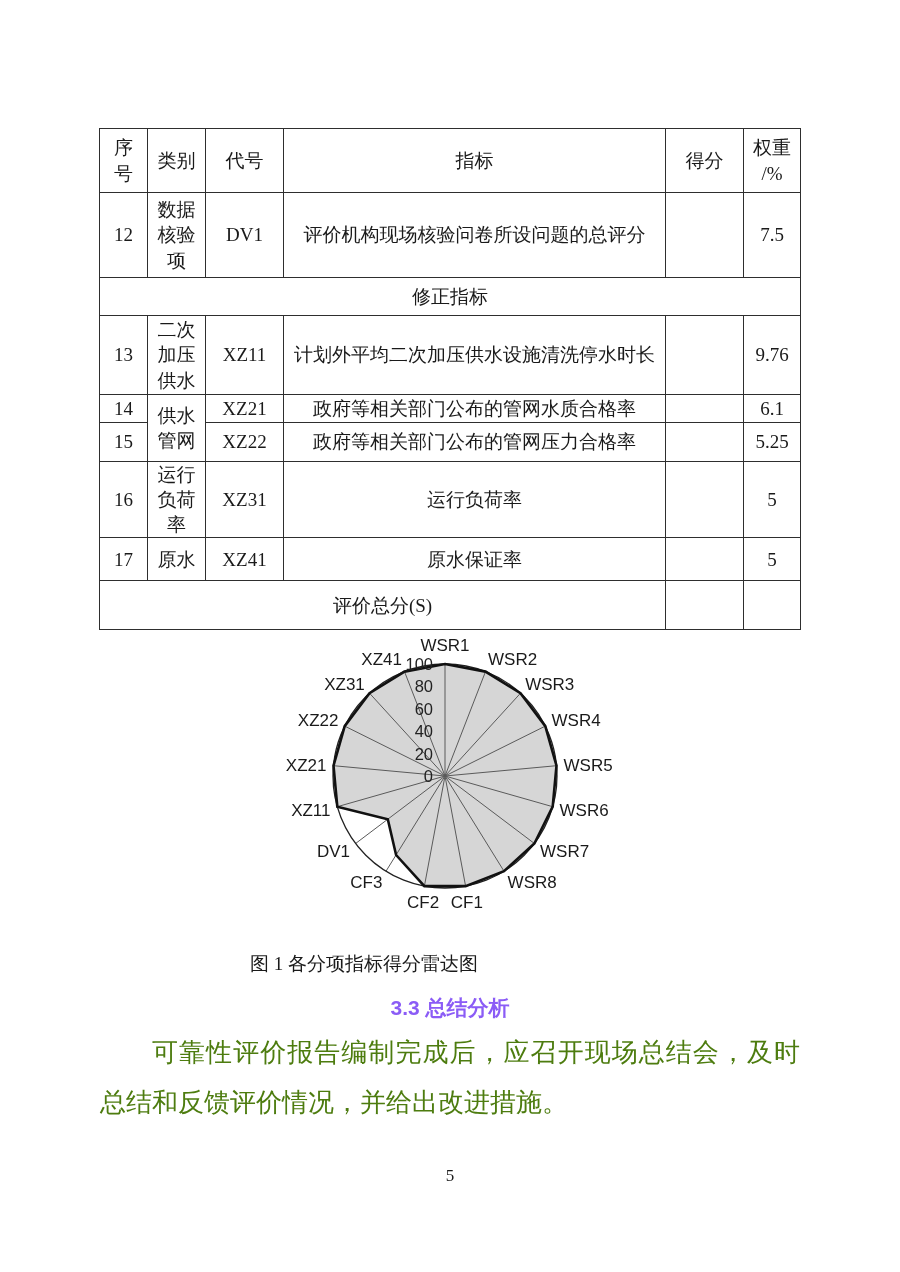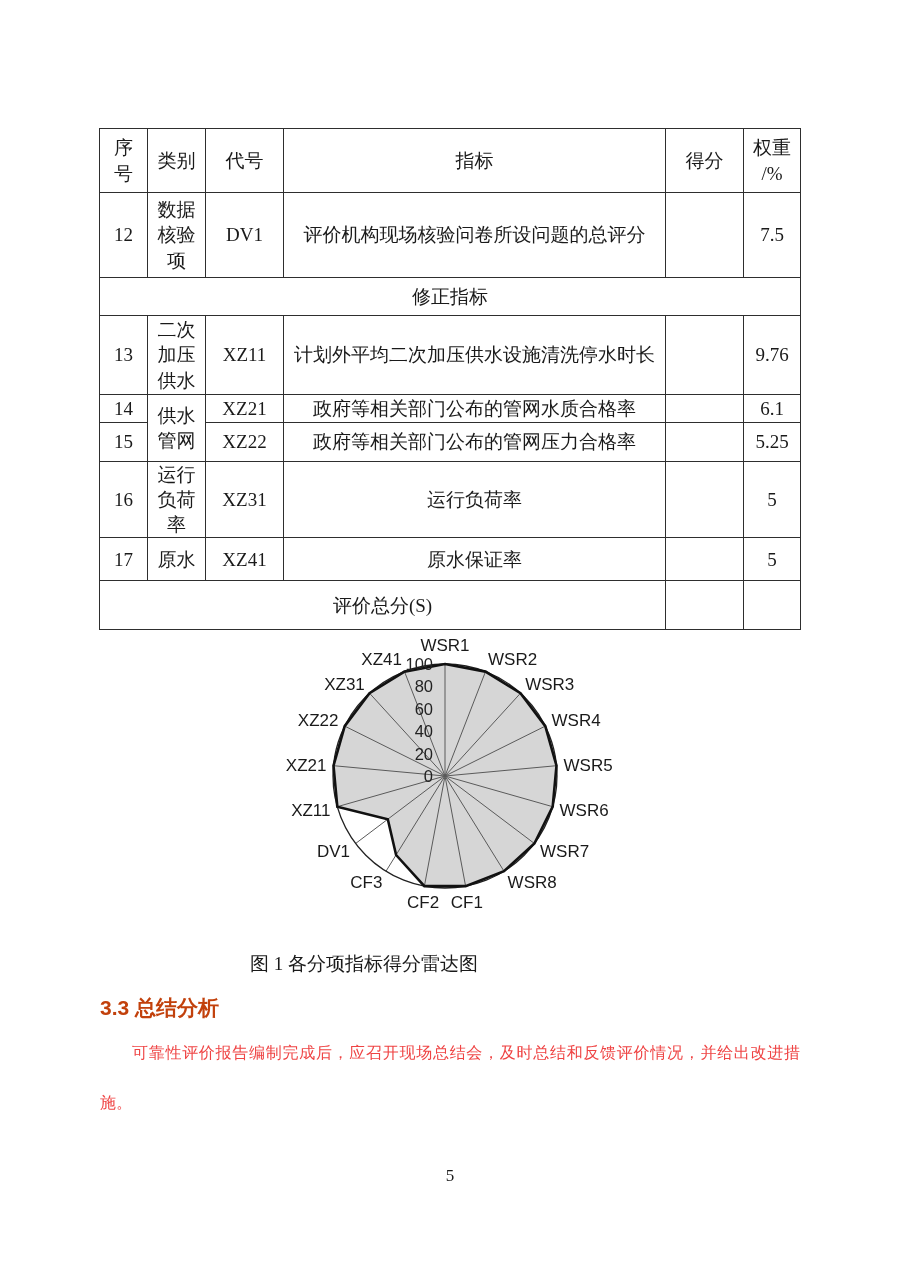--- a/index.html
+++ b/index.html
@@ -27,26 +27,27 @@
   svg.radar text.tick{ font:16.5px "Liberation Sans", sans-serif; fill:#222222; }
   svg.radar text.axl{ font:17px "Liberation Sans", sans-serif; fill:#1a1a1a; }
   
   .caption{
     position:absolute; left:0; top:951px; width:728px; text-align:center;
     font-size:19px; color:#1a1a1a;
   }
   .heading{
     position:absolute; left:100px; top:994px; width:700px;
     font-family:"Liberation Sans", sans-serif; font-weight:bold; font-size:21px;
-    color:#c2410c;
+    color:#8b5cf6;
+    text-align:center;
   }
   .bodytext{
     position:absolute; left:100px; top:1028px; width:700px; margin:0;
-    font-size:16px; line-height:50px; text-align:justify; text-indent:2em;
-    color:#ef4444;
+    font-size:26px; line-height:50px; text-align:justify; text-indent:2em;
+    color:#4d7c0f;
   }
   .pagenum{
     position:absolute; left:0; top:1166px; width:900px; text-align:center;
     font-size:17px; color:#1a1a1a;
   }
 </style>
 </head>
 <body>
 
 <div class="page">

